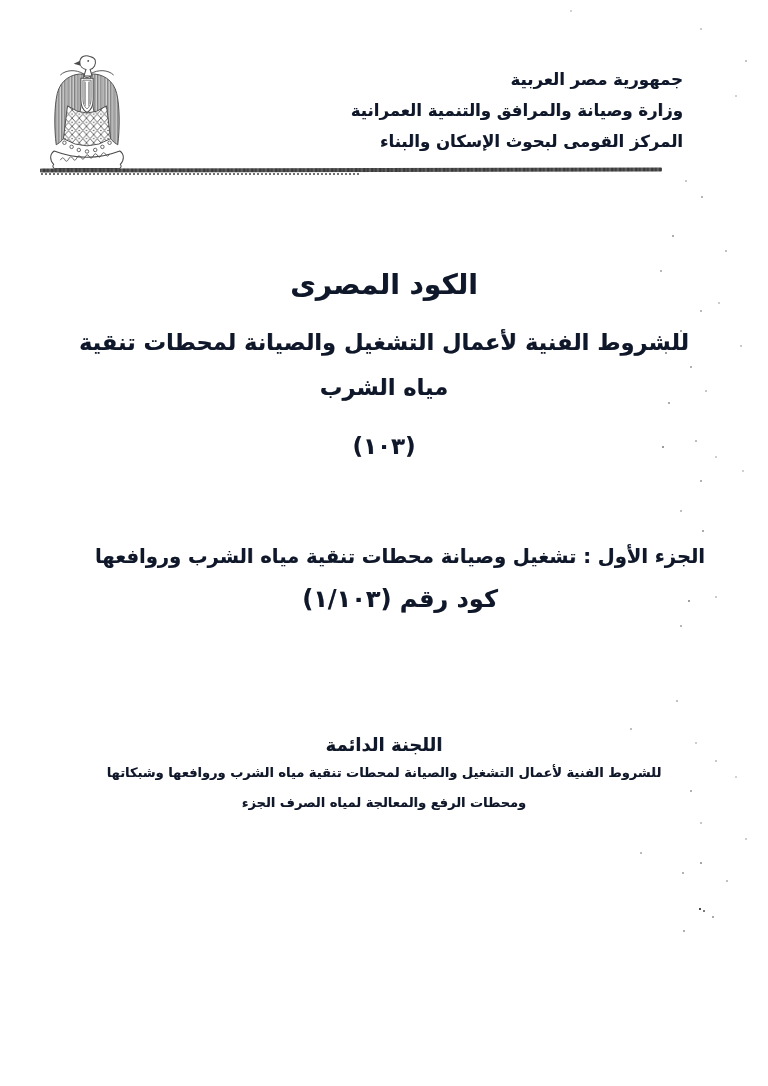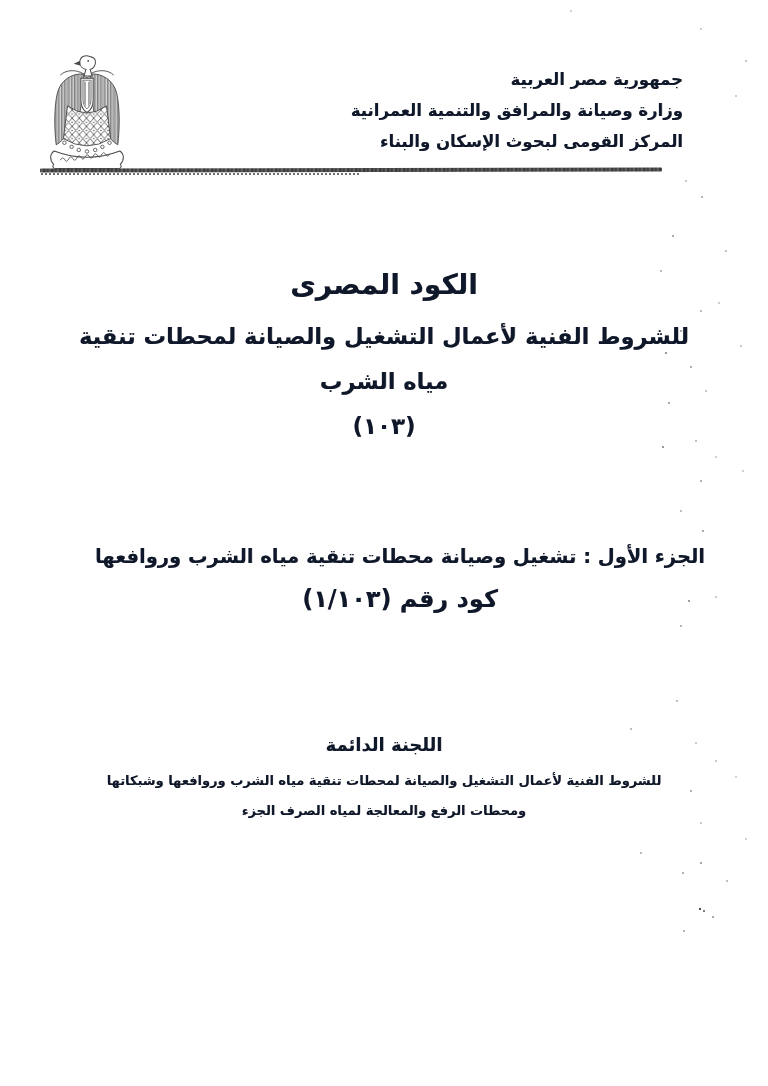--- a/index.html
+++ b/index.html
@@ -60,23 +60,23 @@
 
   
   .title-block {
     position: absolute;
     top: 266px;
     left: 60px;
     width: 648px;
     text-align: center;
     font-weight: 700;
   }
-  .title-main   { font-size: 28px; line-height: 38px; margin-bottom: 10px; }
+  .title-main   { font-size: 28px; line-height: 38px; margin-bottom: 16px; }
   .title-sub    { font-size: 22.5px; line-height: 45px; }
-  .title-number { font-size: 23px; line-height: 40px; margin-top: 2px; }
+  .title-number { font-size: 23px; line-height: 40px; margin-top: 16px; }
 
   
   .part-block {
     position: absolute;
     top: 542px;
     left: 76px;
     width: 648px;
     text-align: center;
     font-weight: 700;
   }
@@ -85,21 +85,21 @@
 
   
   .committee-block {
     position: absolute;
     top: 732px;
     left: 48px;
     width: 672px;
     text-align: center;
     font-weight: 700;
   }
-  .committee-title { font-size: 18px; line-height: 26px; margin-bottom: 8px; }
+  .committee-title { font-size: 18px; line-height: 26px; margin-bottom: 0; }
   .committee-line  { font-size: 13px; line-height: 30px; }
 
   
   .speckles {
     position: absolute; top: 0; left: 0; width: 2px; height: 2px;
     background: transparent;
     box-shadow:
       570px 10px 0 0 #d2d2d2, 700px 28px 0 0 #cccccc, 745px 60px 0 0 #c4c4c4,
       735px 95px 0 0 #cfcfcf, 685px 180px 0 0 #c9c9c9, 701px 196px 0 0 #b5b5b5,
       672px 235px 0 0 #adadad, 725px 250px 0 0 #c2c2c2, 660px 270px 0 0 #b8b8b8,

